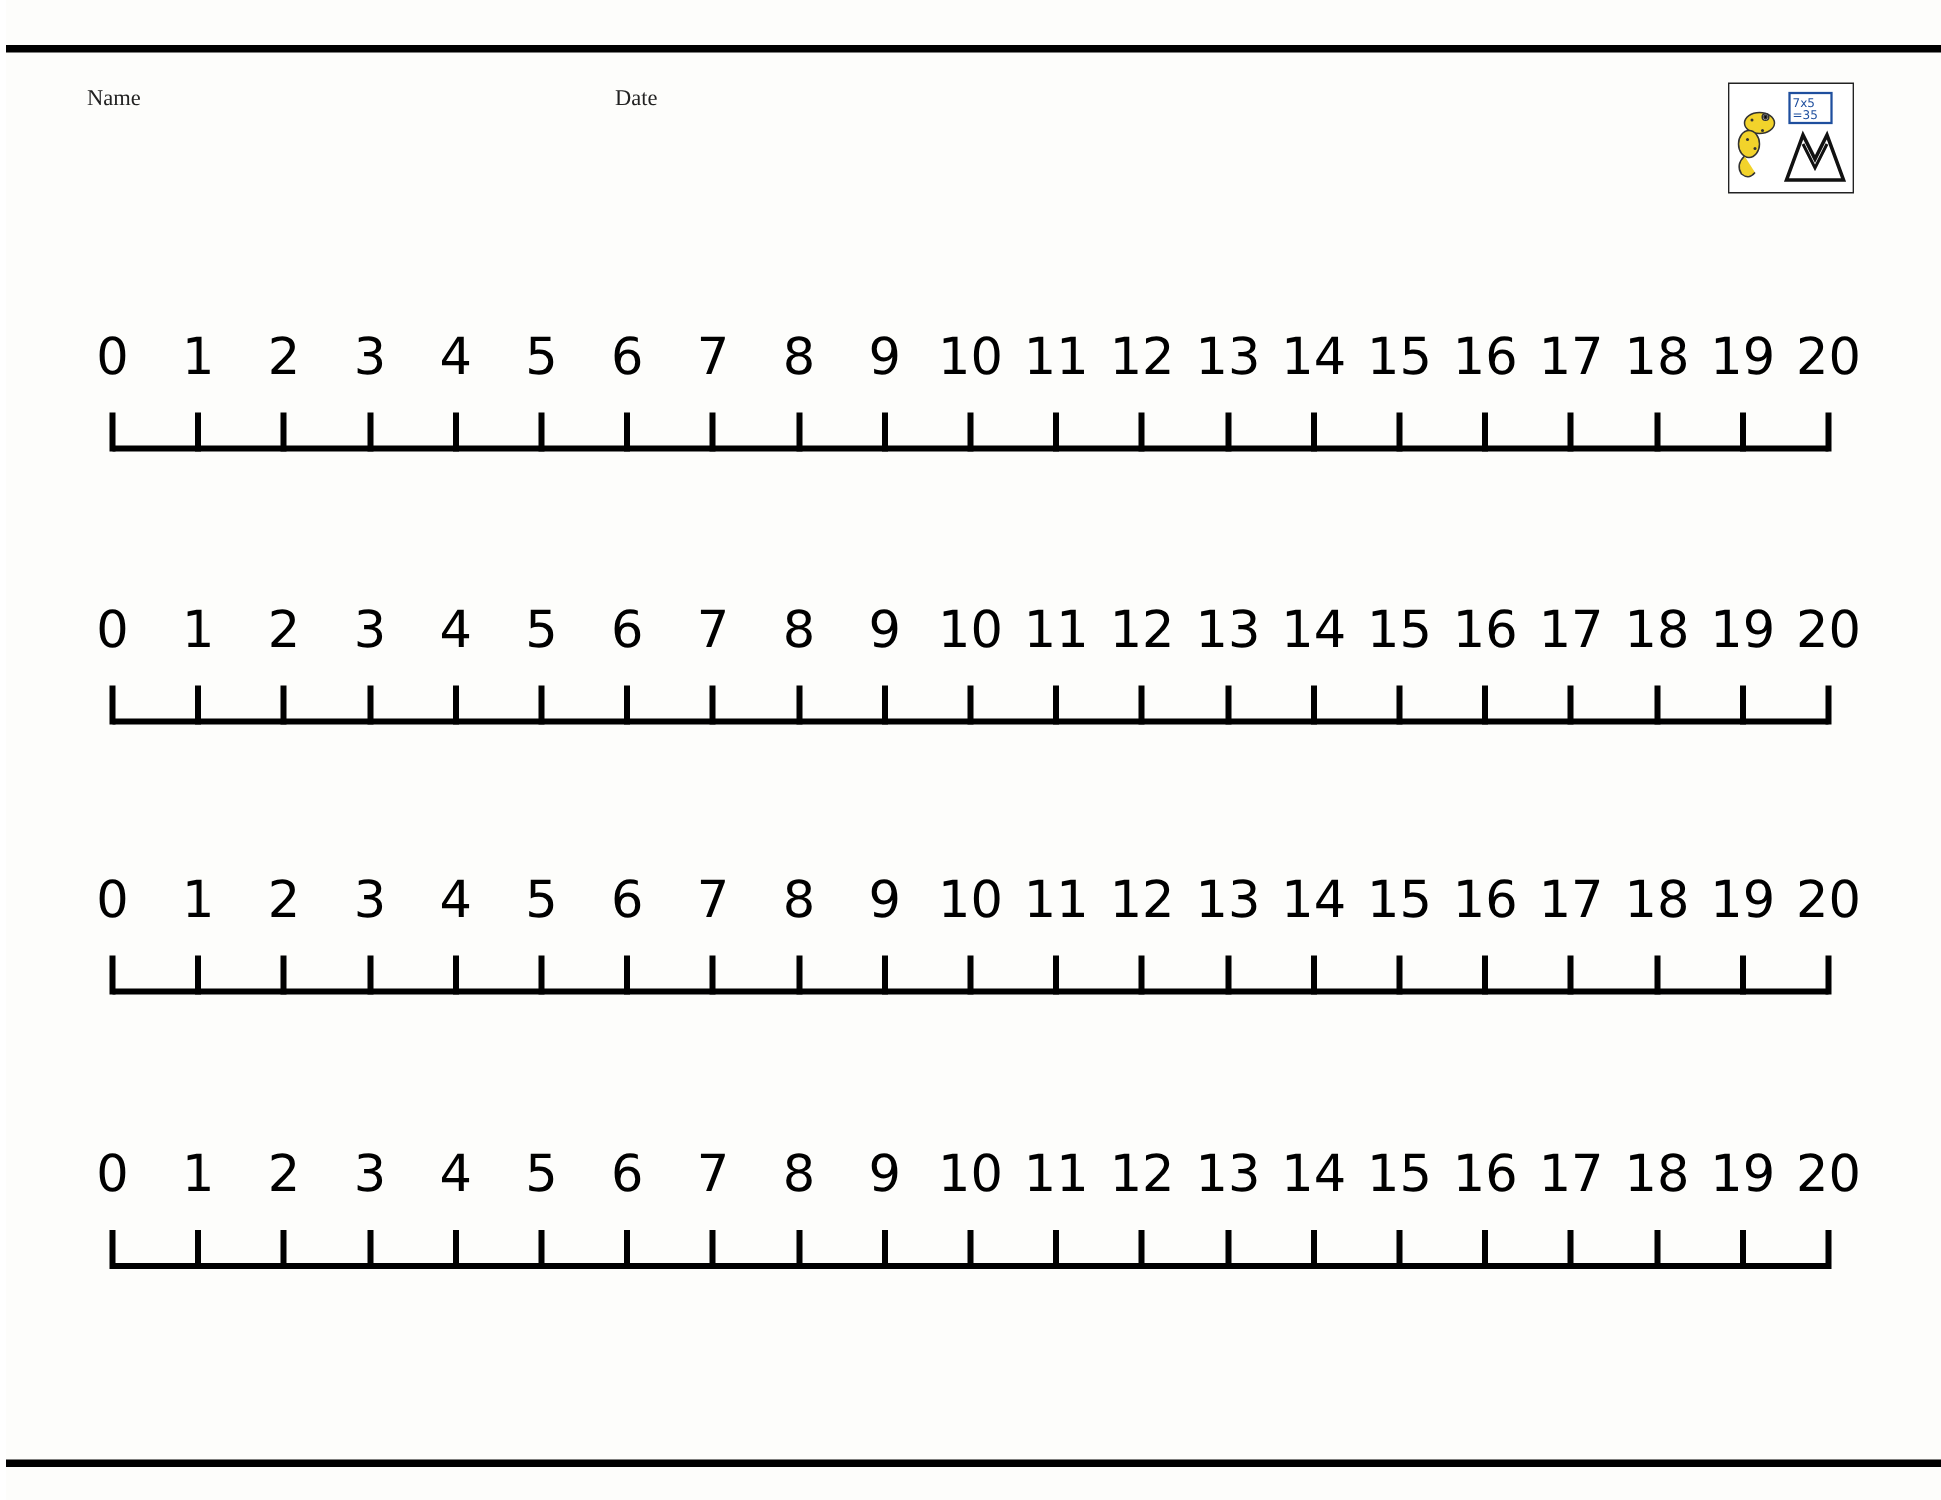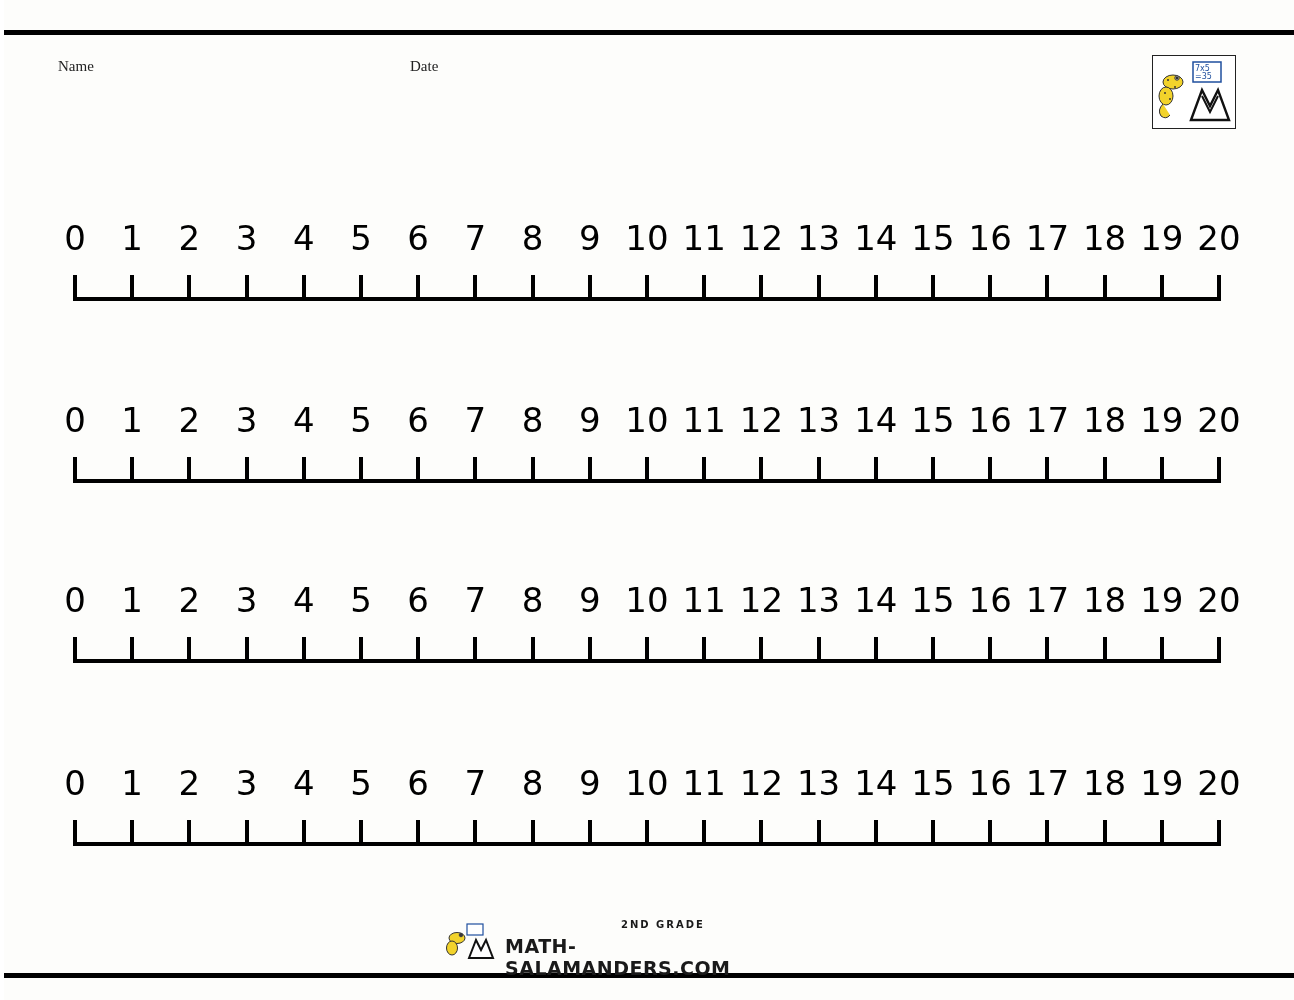--- a/index.html
+++ b/index.html
@@ -406,30 +406,14 @@
         <div class="tick" style="left: 818.8px;"></div>
         <div class="tick" style="left: 876px;"></div>
         <div class="tick" style="left: 933.2px;"></div>
         <div class="tick" style="left: 990.4px;"></div>
         <div class="tick" style="left: 1047.6px;"></div>
         <div class="tick" style="left: 1104.8px;"></div>
         <div class="tick" style="left: 1162px;"></div>
       </div>
   </div>
 
-  <div class="footer">
-    <div class="footer-mark">
-      <svg width="58" height="38" viewBox="0 0 58 38" xmlns="http://www.w3.org/2000/svg">
-        <g fill="#f2d32b" stroke="#333" stroke-width="1">
-          <ellipse cx="14" cy="16" rx="8" ry="5.5"></ellipse>
-          <ellipse cx="9" cy="26" rx="5.5" ry="7"></ellipse>
-          <circle cx="18" cy="13" r="1.8" fill="#fff"></circle>
-          <circle cx="18" cy="13" r="0.9" fill="#000"></circle>
-        </g>
-        <rect x="24" y="2" width="16" height="11" fill="#ffffff" stroke="#1f4f9e" stroke-width="1.2"></rect>
-        <path d="M26 36 L33 18 L38 28 L43 18 L50 36 Z" fill="#ffffff" stroke="#111" stroke-width="2"></path>
-      </svg>
-    </div>
-    <div class="footer-grade">2ND GRADE</div>
-    <div class="footer-text">MATH-SALAMANDERS.COM</div>
-  </div>
 
 </div>
 
 </body></html>

